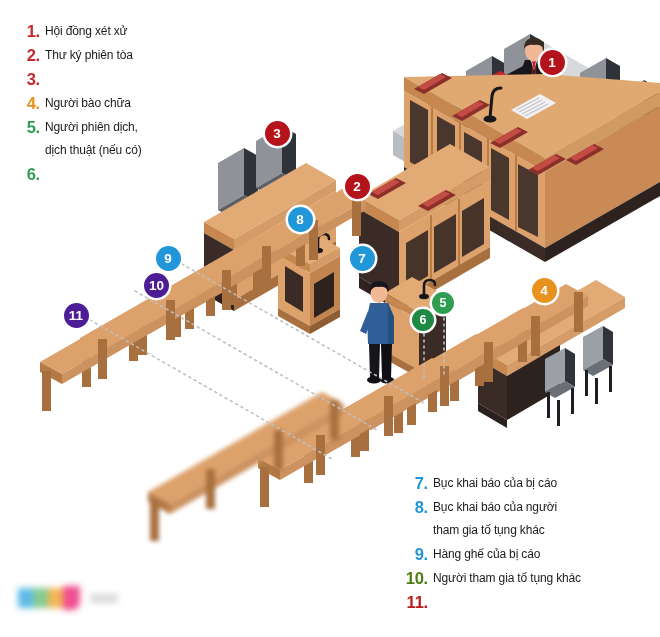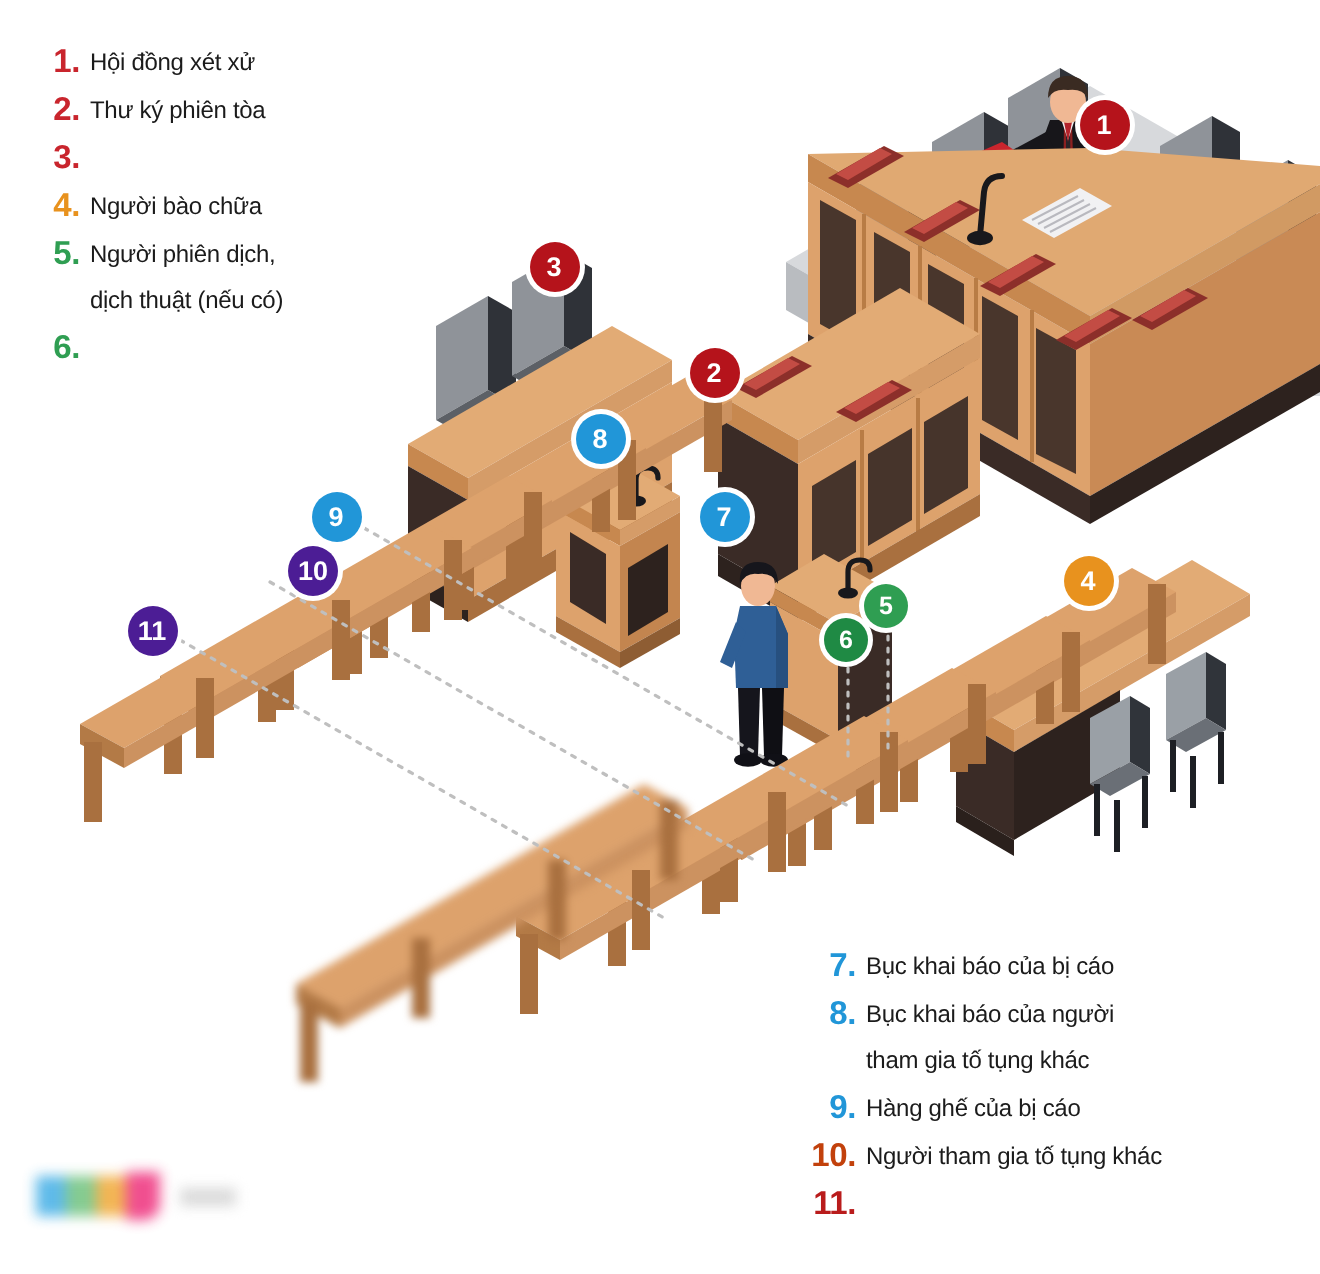--- a/index.html
+++ b/index.html
@@ -83,21 +83,21 @@
     <div class="legend-row">
       <span class="legend-num" style="color: rgb(33, 150, 216);">8.</span>
       <span class="legend-text">Bục khai báo của người
 tham gia tố tụng khác</span>
     </div>
     <div class="legend-row">
       <span class="legend-num" style="color: rgb(33, 150, 216);">9.</span>
       <span class="legend-text">Hàng ghế của bị cáo</span>
     </div>
     <div class="legend-row">
-      <span class="legend-num" style="color: #c2410c;">10.</span>
+      <span class="legend-num" style="color: #4d7c0f;">10.</span>
       <span class="legend-text">Người tham gia tố tụng khác</span>
     </div>
     <div class="legend-row">
       <span class="legend-num" style="color: #b91c1c;">11.</span>
     </div>
   </div>
 
   <svg id="scene" width="660" height="637" viewBox="0 0 660 637" style="position:absolute;left:0;top:0;">
     <defs>
       <g id="chairHigh">

